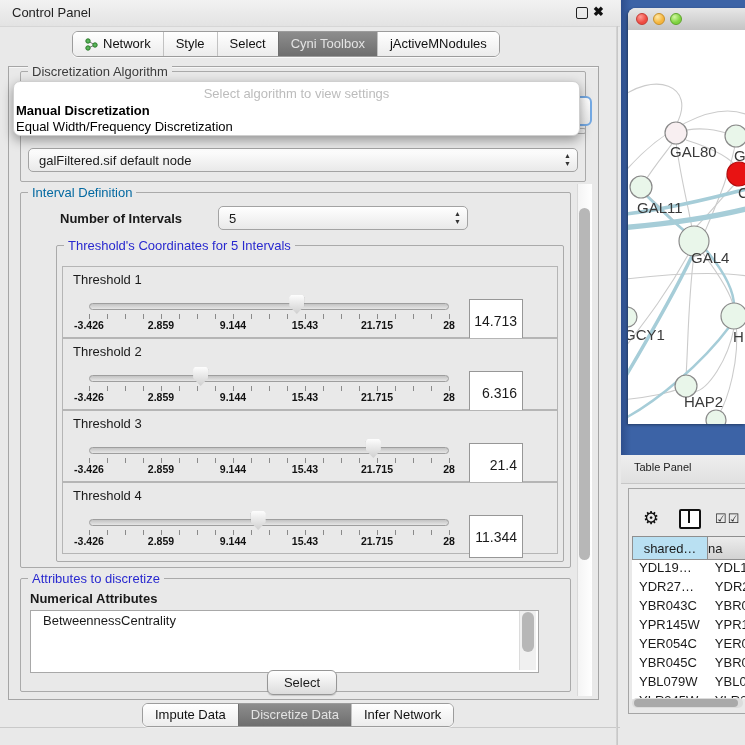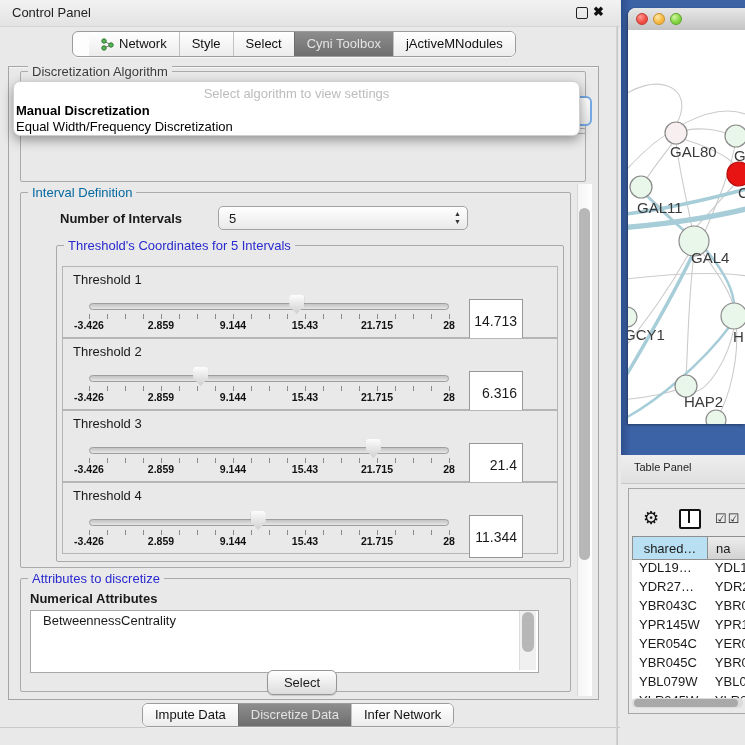--- a/index.html
+++ b/index.html
@@ -13,21 +13,21 @@
   .cp-title{left:12px;top:5px;font-size:13px;color:#222;}
   .float-icon{left:576px;top:7px;width:10px;height:10px;border:1.5px solid #222;border-radius:2px;}
   .close-icon{left:593px;top:4px;font-size:13px;font-weight:bold;color:#111;}
   
   .seg{display:flex;border:1px solid #9c9c9c;border-radius:6px;overflow:hidden;
        background:#fdfdfd;box-shadow:0 1px 0 rgba(255,255,255,.7);}
   .seg .s{padding:0 12px;font-size:13px;line-height:24px;background:linear-gradient(#ffffff,#ececec);
        border-left:1px solid #c2c2c2;white-space:nowrap;display:flex;align-items:center;gap:5px;color:#111;}
   .seg .s:first-child{border-left:none;}
   .seg .s.sel{background:linear-gradient(#8d8d8d,#6e6e6e);color:#e3e3e3;border-left-color:#6e6e6e;}
-  #top-tabs{left:72px;top:31px;padding-left:16px;}
+  #top-tabs{left:72px;top:31px;}
   #bottom-tabs{left:142px;top:703px;}
   #bottom-tabs .s{line-height:22px;}
   .panel-line{left:0;top:727px;width:620px;height:1px;background:#c9c9c9;}
   
   .main-panel{left:8px;top:66px;width:589px;height:632px;border:1px solid #a5a5a5;
      background:#e9e9e9;box-shadow:inset 0 1px 0 #f6f6f6;}
   .cp-divider{left:616px;top:26px;width:2px;height:719px;background:linear-gradient(90deg,#d8d8d8,#c2c2c2);}
   
   .group{border:1px solid #aaa;position:absolute;border-radius:2px;}
   .gtitle{position:absolute;top:-8px;left:7px;background:#e9e9e9;padding:0 4px;font-size:13px;}
@@ -96,21 +96,21 @@
   .gear-icon{position:absolute;left:14px;top:18px;font-size:18px;color:#111;}
   .cols-icon{position:absolute;left:50px;top:20px;width:18px;height:16px;border:2px solid #111;
      border-radius:2px;background:#fff;}
   .cols-icon:after{content:"";position:absolute;left:7px;top:0;width:2px;height:12px;background:#111;}
   .checks-icon{position:absolute;left:86px;top:22px;font-size:13px;letter-spacing:1px;color:#222;}
   .tp-table{position:absolute;left:3px;top:47px;width:114px;}
   .th-row{display:flex;height:24px;}
   .th{box-sizing:border-box;border:1px solid #8f8f8f;font-size:13px;display:flex;
      align-items:center;overflow:hidden;white-space:nowrap;}
   .th.c1{width:76px;background:#b9e0f2;justify-content:center;}
-  .th.c2{width:38px;background:linear-gradient(#ececec,#d2d2d2);padding-left:8px;border-left:none;}
+  .th.c2{width:38px;background:linear-gradient(#ececec,#d2d2d2);border-left:none;}
   .tbody{position:absolute;left:0;top:24px;width:114px;height:139px;background:#fff;overflow:hidden;}
   .tr{display:flex;height:19px;font-size:13px;background:#fff;}
   .td{overflow:hidden;white-space:nowrap;}
   .td.c1{width:74px;padding-left:7px;}
   .td.c2{width:33px;padding-left:6px;}
   .hsb{position:absolute;left:3px;top:209px;width:111px;height:10px;background:#dcdcdc;border-radius:5px;}
   .hsb .ht{position:absolute;left:2px;top:1px;width:104px;height:8px;border-radius:4px;background:#a9a9a9;}
   svg text{font-family:"Liberation Sans",sans-serif;}
 </style>
 </head>
@@ -157,20 +157,27 @@
   <div class="abs focus-combo"></div>
 
   <div class="abs popup">
     <div class="pp-placeholder">Select algorithm to view settings</div>
     <div class="pp-item b" style="top:21px;">Manual Discretization</div>
     <div class="pp-item" style="top:37px;">Equal Width/Frequency Discretization</div>
   </div>
 
   <div class="group" style="left:20px;top:128px;width:564px;height:52px;">
     <span class="gtitle gt-dark">Table Data</span>
+  </div>
+  <div class="combo" style="left:28px;top:148px;width:550px;">
+    <span>galFiltered.sif default node</span>
+    <span class="stepper">
+        <span>▲</span>
+        <span>▼</span>
+      </span>
   </div>
 
   <div class="abs vtrack" style="left:577px;top:184px;width:14px;height:512px;">
     <div class="vthumb" style="top:24px;height:352px;"></div>
   </div>
 
   <div class="group" style="left:20px;top:192px;width:549px;height:374px;">
     <span class="gtitle gt-green">Interval Definition</span>
   </div>
   <span class="abs" style="left:60px;top:211px;font-weight:bold;font-size:13px;">Number of Intervals</span>

